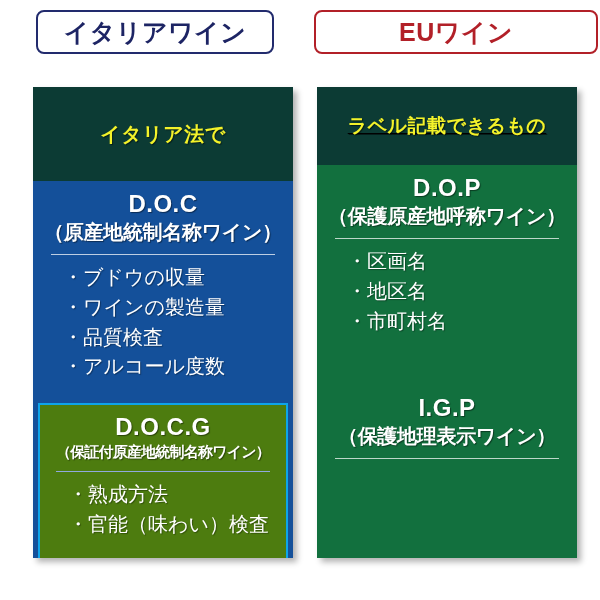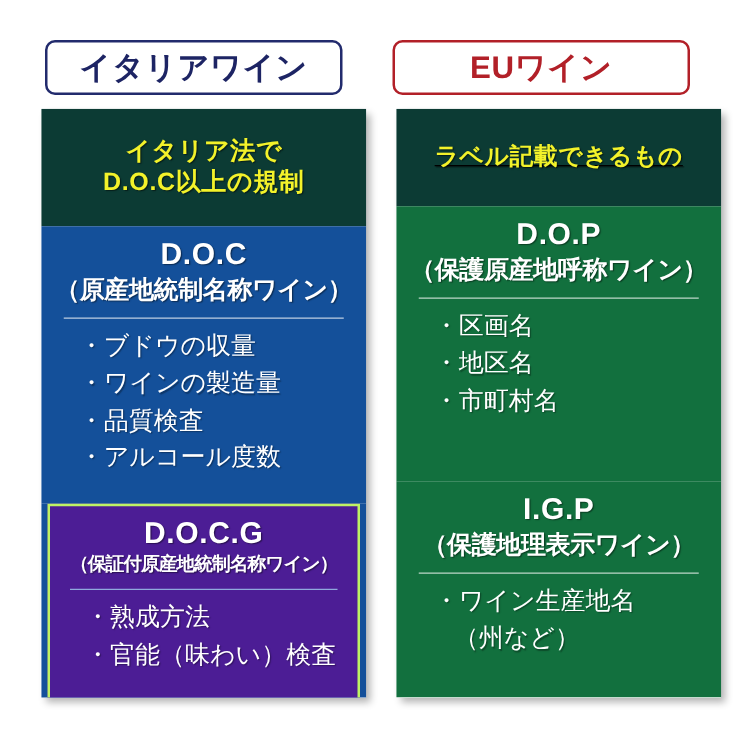--- a/index.html
+++ b/index.html
@@ -15,30 +15,30 @@
   #stage {
     position: relative;
     width: 600px;
     height: 600px;
     background: #ffffff;
   }
 
   
   .title-pill {
     position: absolute;
-    top: 32px;
+    top: 10px;
     height: 44px;
     background: #ffffff;
     border-radius: 8px;
     display: flex;
     align-items: center;
     justify-content: center;
   }
   .title-pill.left  { left: 36px;  width: 238px; border: 2.5px solid #222b6d; }
-  .title-pill.right { left: 314px; width: 238px; border: 2.5px solid #b22028; }
+  .title-pill.right { left: 314px; width: 284px; border: 2.5px solid #b22028; }
 
   .title-pill .pill-text {
     font-size: 25px;
     font-weight: bold;
     letter-spacing: 0.5px;
     line-height: 1;
     white-space: nowrap;
   }
   .title-pill.left  .pill-text { color: #1d2464; }
   .title-pill.right .pill-text { color: #b22028; }
@@ -76,21 +76,21 @@
     text-shadow: 1px 1px 1px rgba(0,0,0,0.5);
     white-space: nowrap;
   }
   .banner.right-banner .banner-line { font-size: 19px; }
 
   
   .panel {
     padding: 10px 8px 8px 8px;
   }
   .panel-blue  { background: #14509a; }
-  .panel-navy  { background: #4c1d95; border: 2px solid #bef264; }
+  .panel-navy  { background: #4d7c0f; border: 2px solid #0ea5e9; }
   .panel-green { background: #12703e; }
 
   .panel-title {
     text-align: center;
     color: #ffffff;
     font-size: 24px;
     font-weight: bold;
     line-height: 1.1;
     letter-spacing: 0.5px;
     text-shadow: 1px 1px 1px rgba(0,0,0,0.45);
@@ -146,21 +146,20 @@
   </div>
 
   <div class="title-pill right">
     <span class="pill-text">EUワイン</span>
   </div>
 
   <div class="column left">
 
     <div class="banner left-banner">
       <div class="banner-line">イタリア法で</div>
-      <div class="banner-line">D.O.C以上の規制</div>
     </div>
 
     <div class="panel panel-blue">
       <div class="panel-title">D.O.C</div>
       <div class="panel-subtitle">（原産地統制名称ワイン）</div>
       <div class="divider"></div>
       <div class="bullet-list">
         <div class="bullet-item">・ブドウの収量</div>
         <div class="bullet-item">・ワインの製造量</div>
         <div class="bullet-item">・品質検査</div>
@@ -195,20 +194,16 @@
         <div class="bullet-item">・区画名</div>
         <div class="bullet-item">・地区名</div>
         <div class="bullet-item">・市町村名</div>
       </div>
     </div>
 
     <div class="panel panel-green bot">
       <div class="panel-title">I.G.P</div>
       <div class="panel-subtitle">（保護地理表示ワイン）</div>
       <div class="divider"></div>
-      <div class="bullet-list">
-        <div class="bullet-item">・ワイン生産地名</div>
-        <div class="bullet-item indented">（州など）</div>
-      </div>
     </div>
   </div>
 
 </div>
 
 </body></html>

